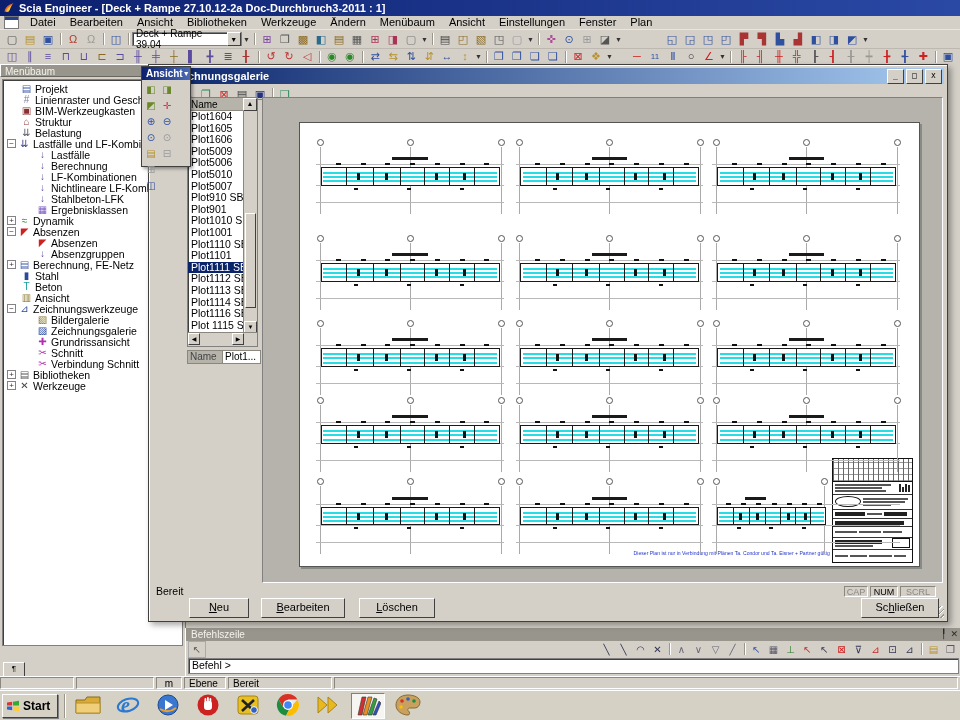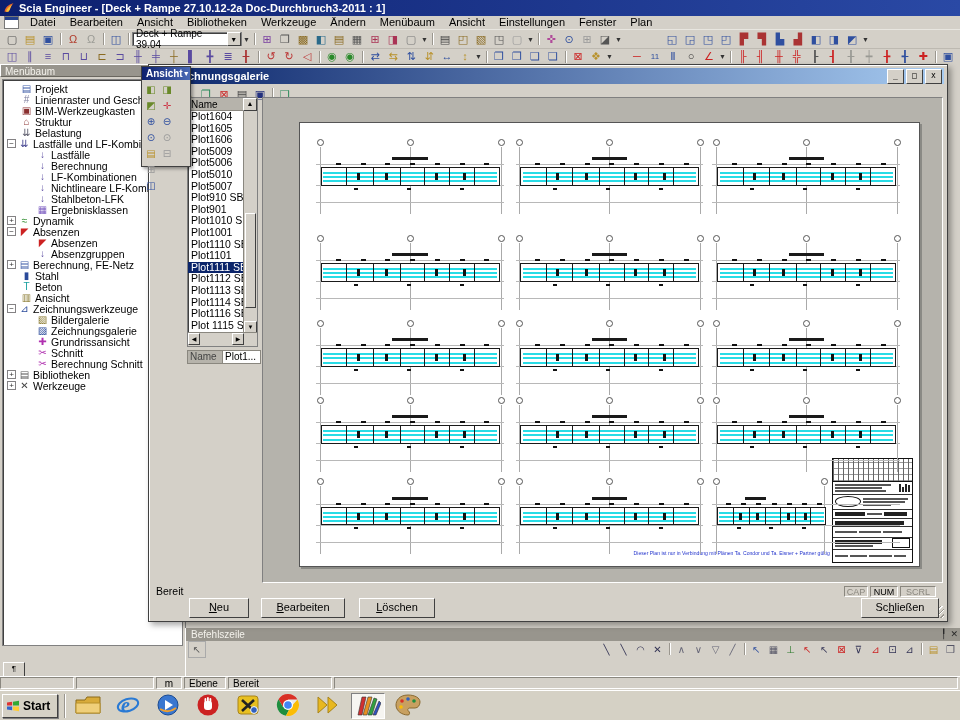--- a/index.html
+++ b/index.html
@@ -387,21 +387,21 @@
           <span>Grundrissansicht</span>
         </div>
         <div class="trow" style="padding-left: 20px;">
           <div class="tspc"></div>
           <div class="tico" style="color: rgb(176, 48, 176);">✂</div>
           <span>Schnitt</span>
         </div>
         <div class="trow" style="padding-left: 20px;">
           <div class="tspc"></div>
           <div class="tico" style="color: rgb(176, 48, 176);">✂</div>
-          <span>Berechnung Schnitt</span>
+          <span>Verbindung Schnitt</span>
         </div>
         <div class="trow" style="padding-left: 4px;">
           <div class="texp">+</div>
           <div class="tico" style="color: rgb(85, 85, 85);">▤</div>
           <span>Bibliotheken</span>
         </div>
         <div class="trow" style="padding-left: 4px;">
           <div class="texp">+</div>
           <div class="tico" style="color: rgb(68, 68, 68);">✕</div>
           <span>Werkzeuge</span>
@@ -1147,20 +1147,21 @@
           <div class="tbtn" style="color: rgb(204, 34, 34);">⊠</div>
           <div class="tbtn" style="color: rgb(51, 51, 85);">⊽</div>
           <div class="tbtn" style="color: rgb(204, 34, 34);">⊿</div>
           <div class="tbtn" style="color: rgb(51, 51, 85);">⊡</div>
           <div class="tbtn" style="color: rgb(51, 51, 85);">⊿</div>
           <div class="tsep"></div>
           <div class="tbtn" style="color: rgb(184, 145, 42);">▤</div>
           <div class="tbtn" style="color: rgb(85, 85, 102);">❐</div>
         </div>
     </div>
+    <div id="cmdinput">Befehl &gt;</div>
   </div>
 
   <div id="statusbar" class="abs">
       <div class="scell" style="width: 74px; flex: 0 0 auto; text-align: left;"></div>
       <div class="scell" style="width: 78px; flex: 0 0 auto; text-align: left;"></div>
       <div class="scell" style="width: 26px; flex: 0 0 auto; text-align: center;">m</div>
       <div class="scell" style="width: 42px; flex: 0 0 auto; text-align: left;">Ebene XY</div>
       <div class="scell" style="width: 104px; flex: 0 0 auto; text-align: left;">Bereit</div>
       <div class="scell" style="flex: 1 1 0%;"></div>
     </div>

